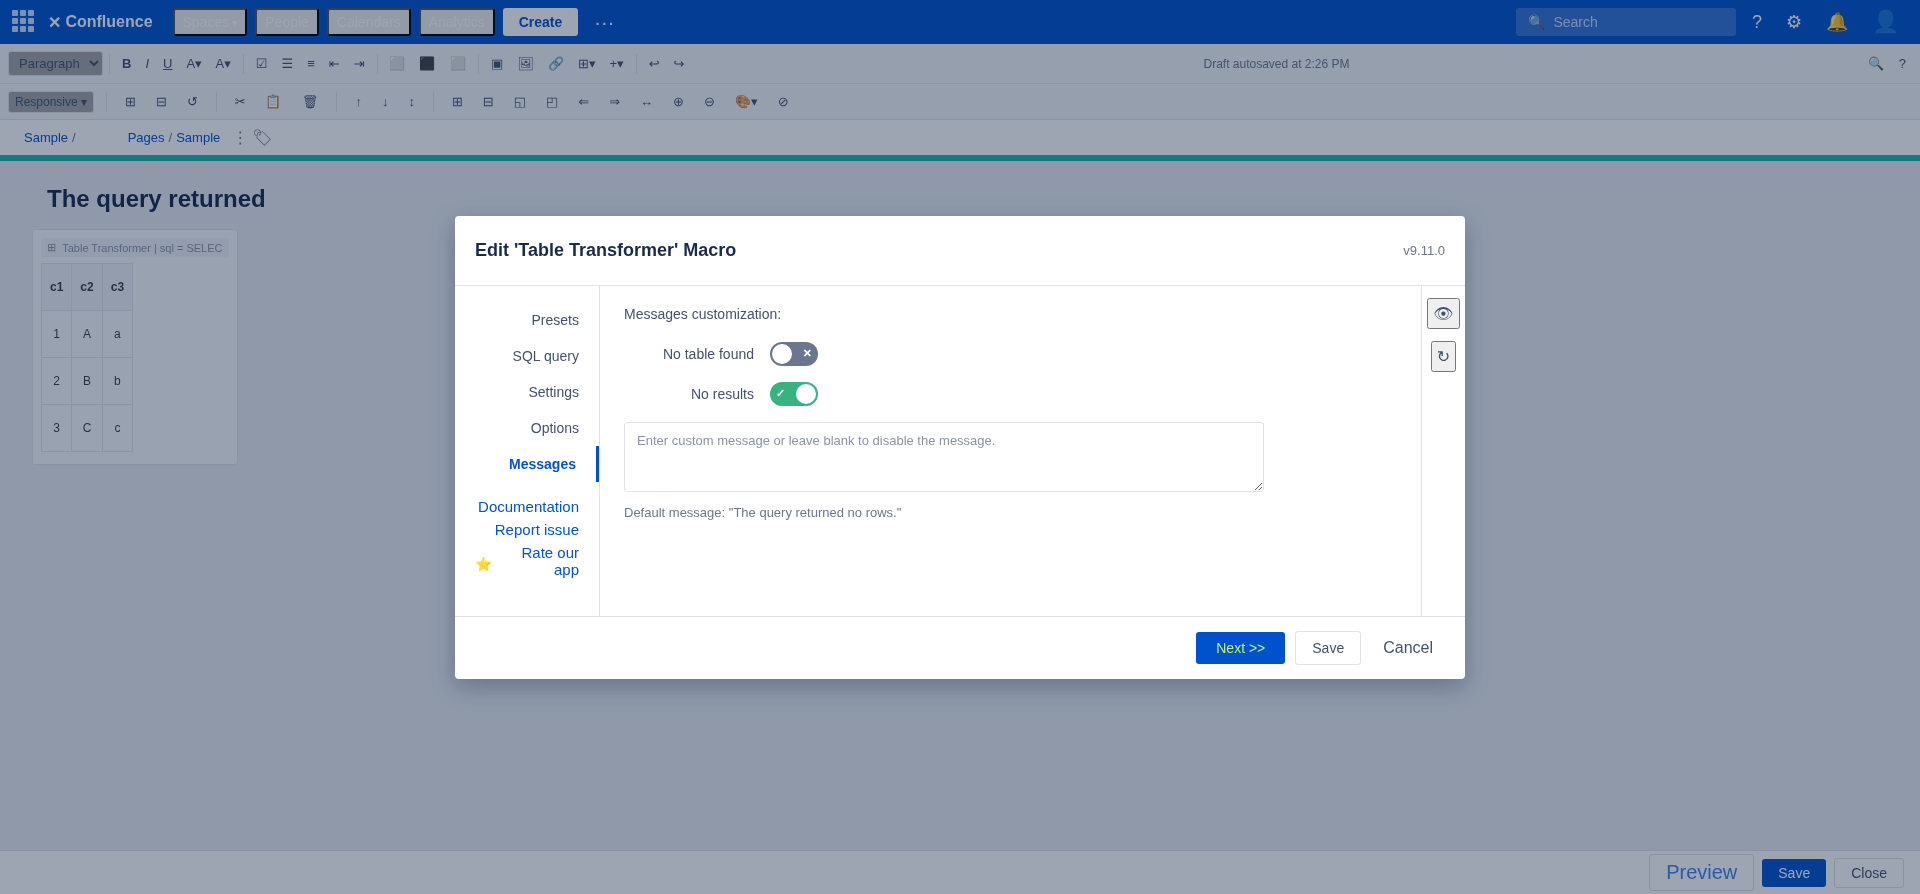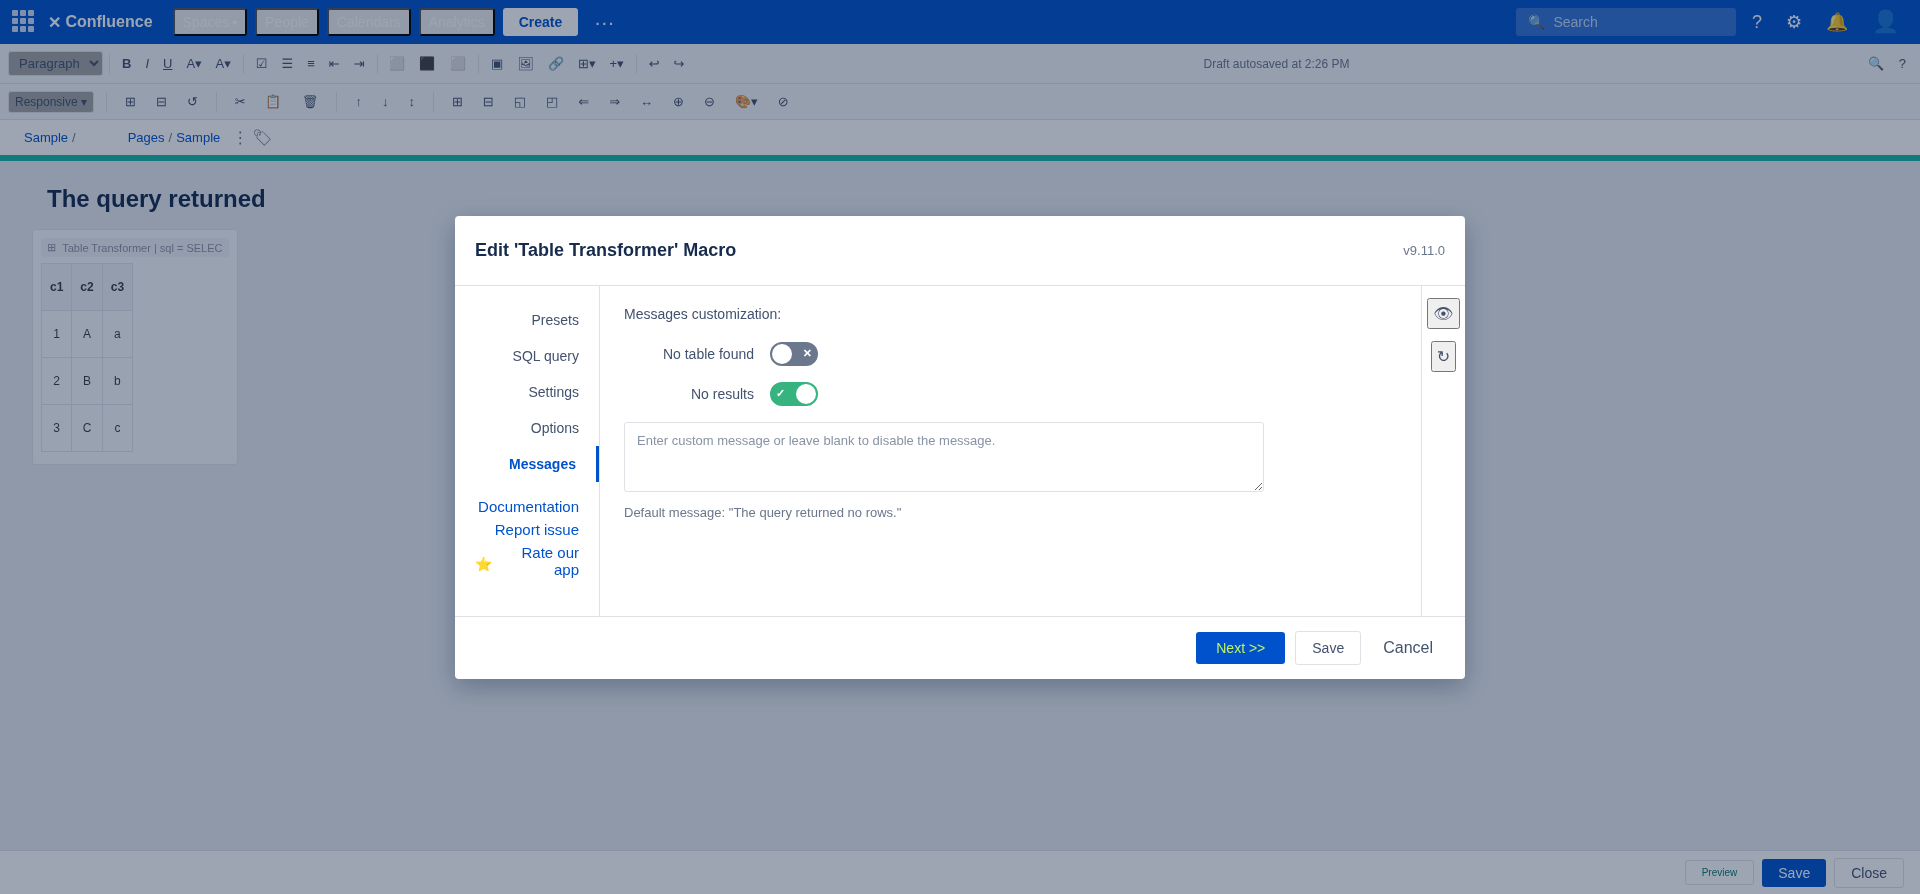--- a/index.html
+++ b/index.html
@@ -48,21 +48,21 @@
     }
     .tb-btn { background: none; border: none; padding: 4px 6px; border-radius: 3px; cursor: pointer; font-size: 13px; color: #42526e; display: flex; align-items: center; gap: 2px; }
     .tb-sep { width: 1px; height: 20px; background: #dfe1e6; margin: 0 4px; }
     .para-select { font-size: 13px; padding: 3px 6px; border: 1px solid #dfe1e6; border-radius: 3px; background: #a3a3a3; cursor: pointer; color: #42526e; }
     .tb-bold { font-weight: 700; }
     .tb-italic { font-style: italic; }
     .tb-underline { text-decoration: underline; }
     .tt-table { border-collapse: collapse; font-size: 12px; }
     .tt-table td { border: 1px solid #dfe1e6; padding: 16px 8px; text-align: center; min-width: 30px; }
     .tt-table .header-row td { background: #f4f5f7; font-weight: 600; }
-    .btn-preview { background: none; border: 1px solid #dfe1e6; padding: 6px 16px; border-radius: 3px; cursor: pointer; font-size: 10px; color: #0f766e; }
+    .btn-preview { background: none; border: 1px solid #dfe1e6; padding: 6px 16px; border-radius: 3px; cursor: pointer; font-size: 20px; color: #3b82f6; }
     .btn-save-bottom { background: #0052cc; color: #fff; border: none; padding: 6px 16px; border-radius: 3px; cursor: pointer; font-size: 14px; }
     .btn-close { background: none; border: 1px solid #dfe1e6; padding: 6px 16px; border-radius: 3px; cursor: pointer; font-size: 14px; color: #42526e; }
 
     
     .modal-overlay {
       position: fixed;
       top: 0; left: 0; right: 0; bottom: 0;
       background: rgba(9,30,66,0.4);
       z-index: 100;
       display: flex;

